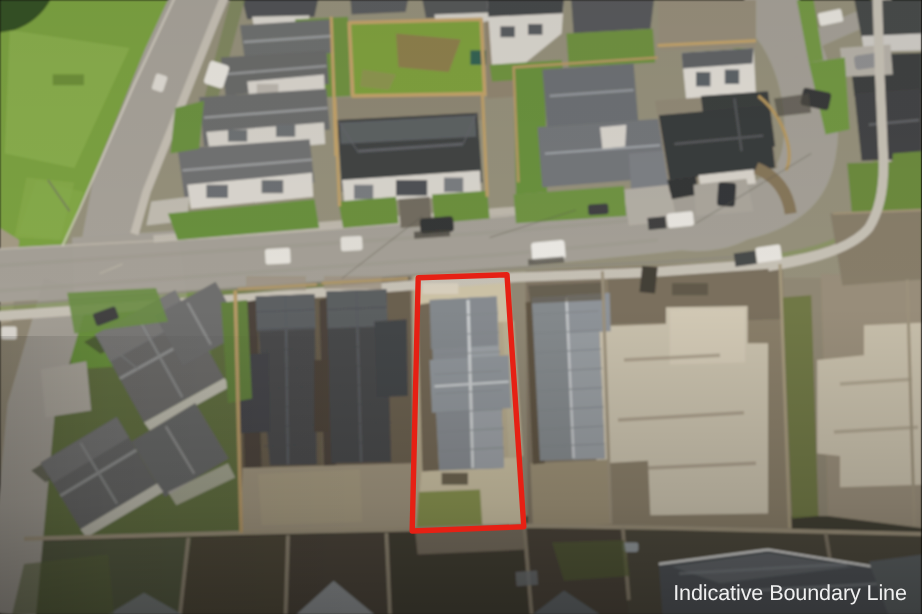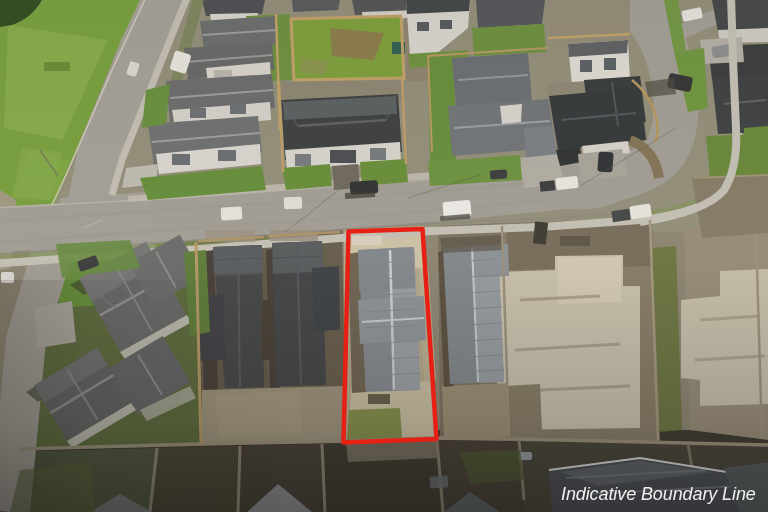--- a/index.html
+++ b/index.html
@@ -1,16 +1,16 @@
 <!DOCTYPE html>
 <html><head>
 <meta charset="utf-8">
 <style>
   html,body{margin:0;padding:0;background:#000;}
-  #stage{position:relative;width:768px;height:512px;overflow:hidden;font-family:"Liberation Sans",sans-serif;font-style:italic;}
+  #stage{position:relative;width:768px;height:512px;overflow:hidden;font-family:"Liberation Sans",sans-serif;}
 </style>
 </head>
 <body>
 <div id="stage">
 <svg width="768" height="512" viewBox="0 0 768 512">
 <defs>
   <filter id="soft" x="-5%" y="-5%" width="110%" height="110%">
           <feGaussianBlur stdDeviation="0.7"></feGaussianBlur>
         </filter>
   <linearGradient id="vig" x1="0" y1="0" x2="0" y2="1">

